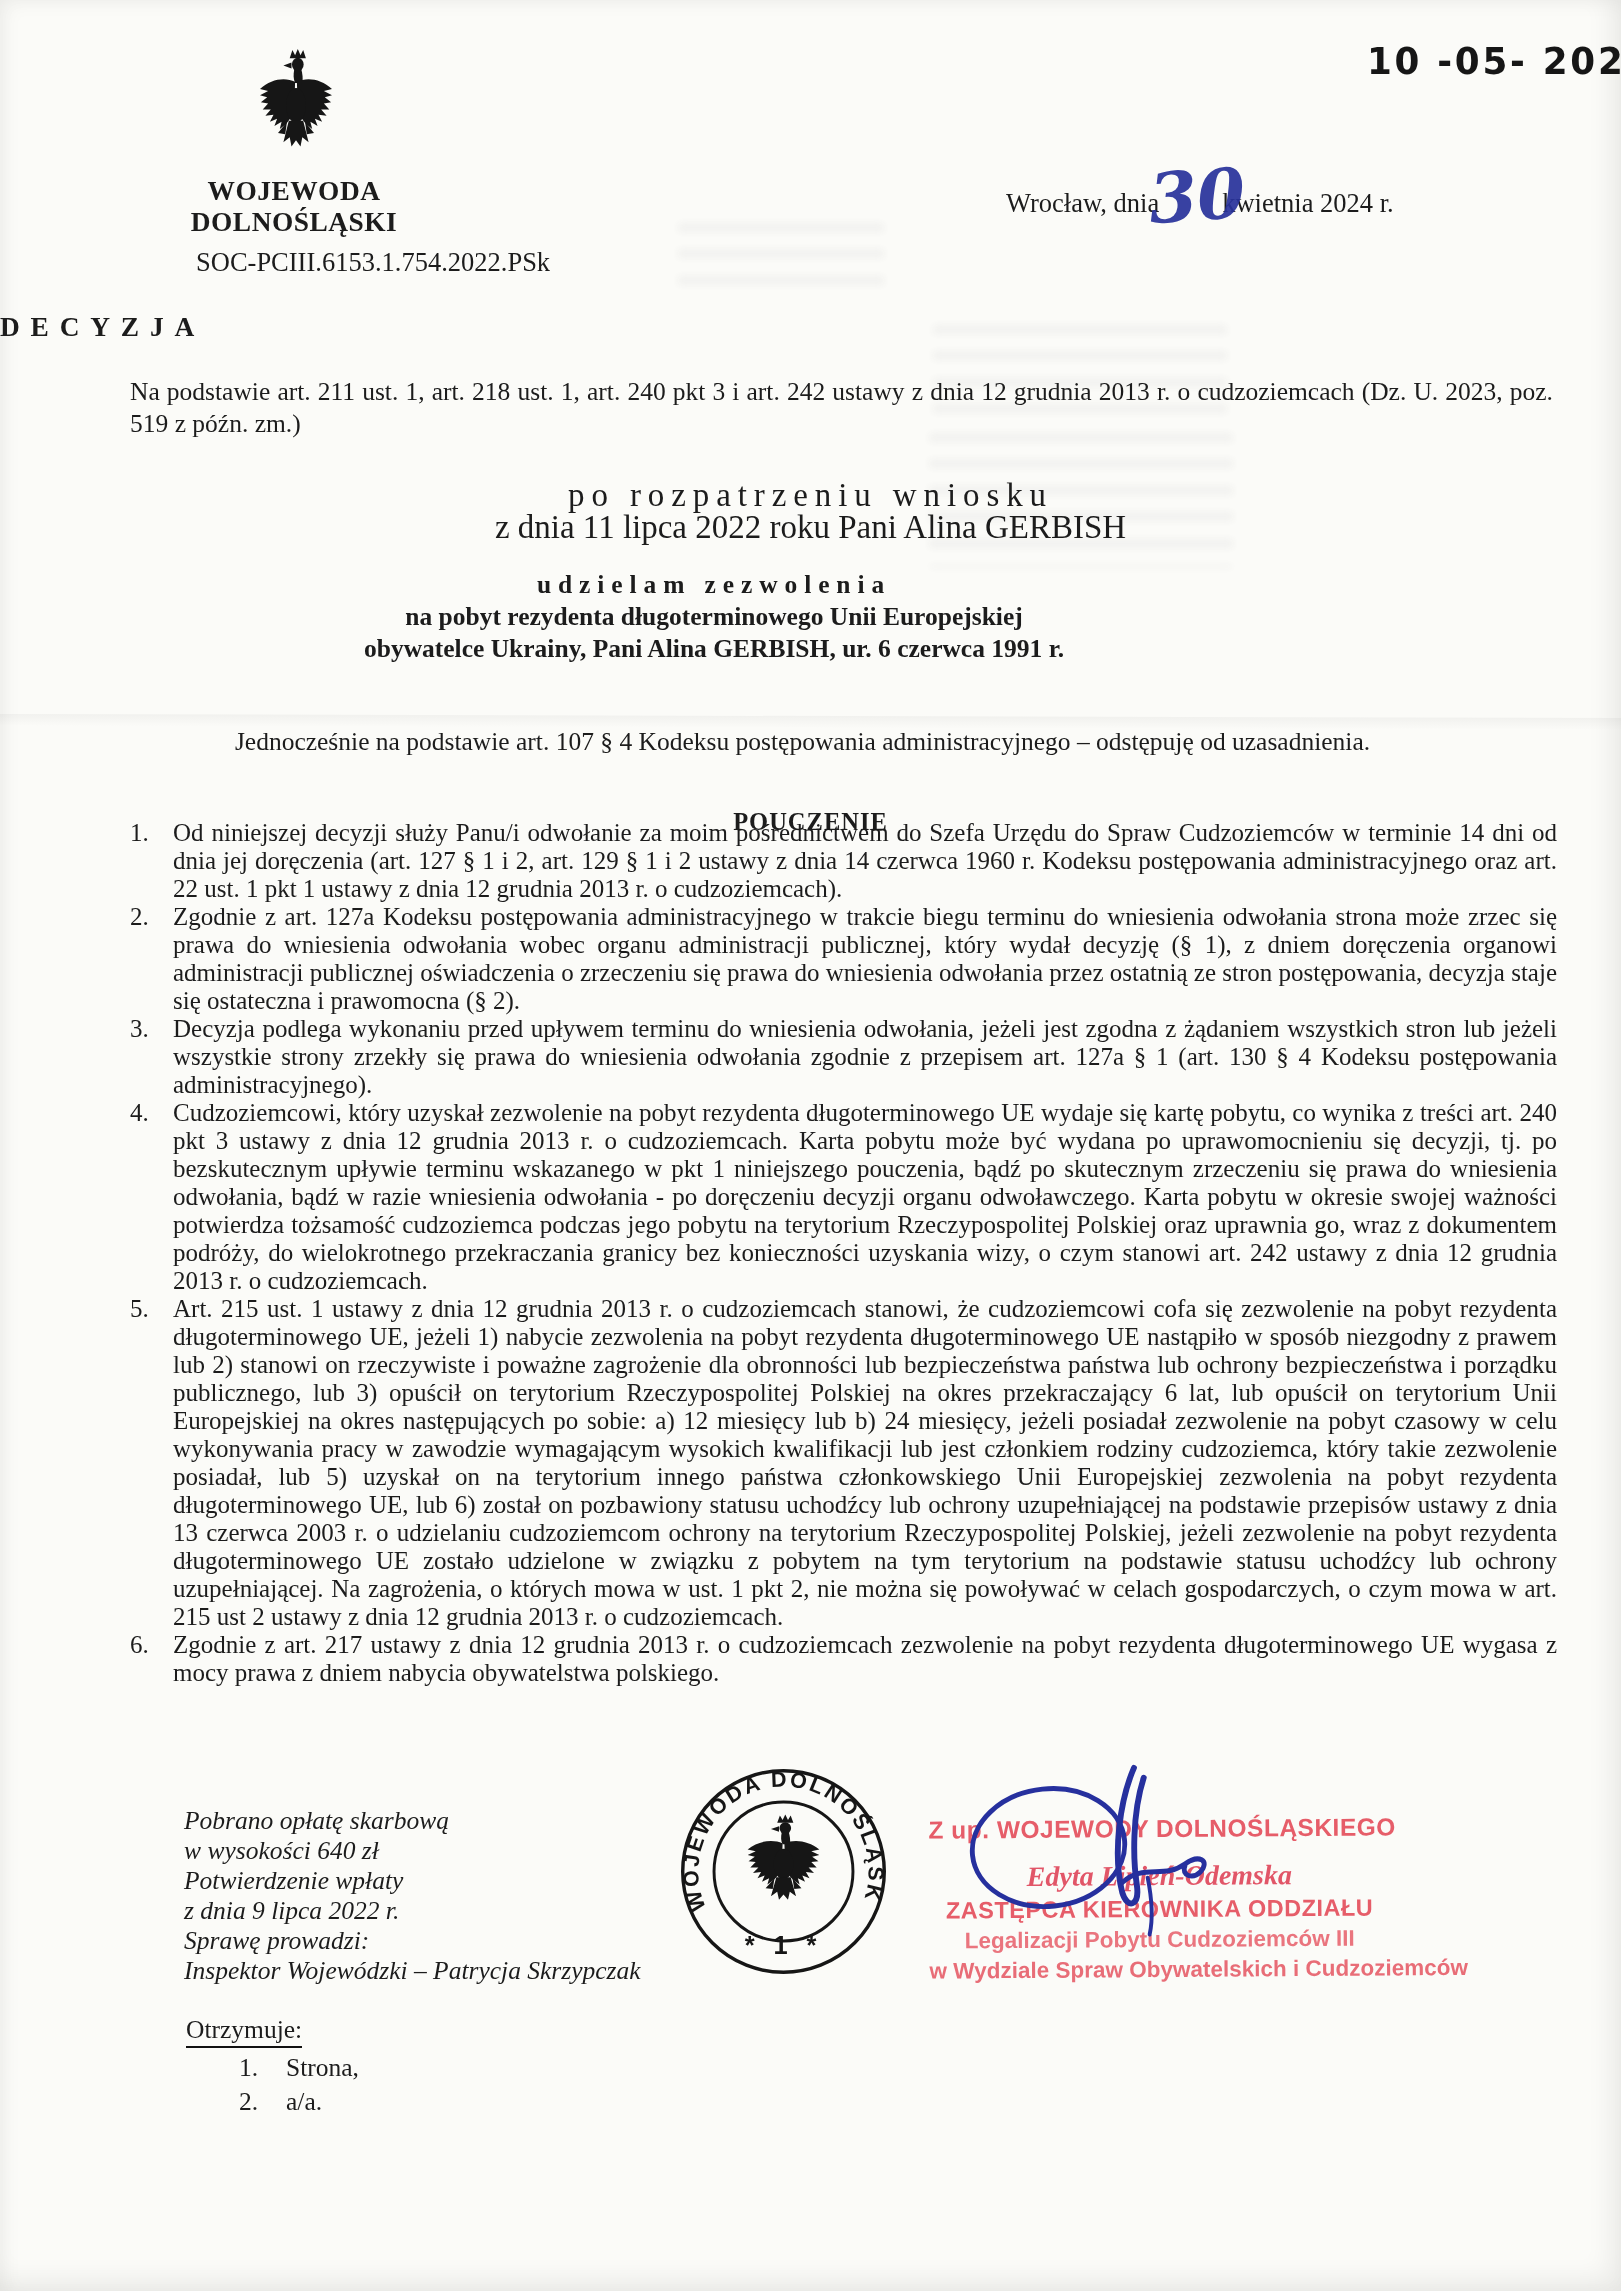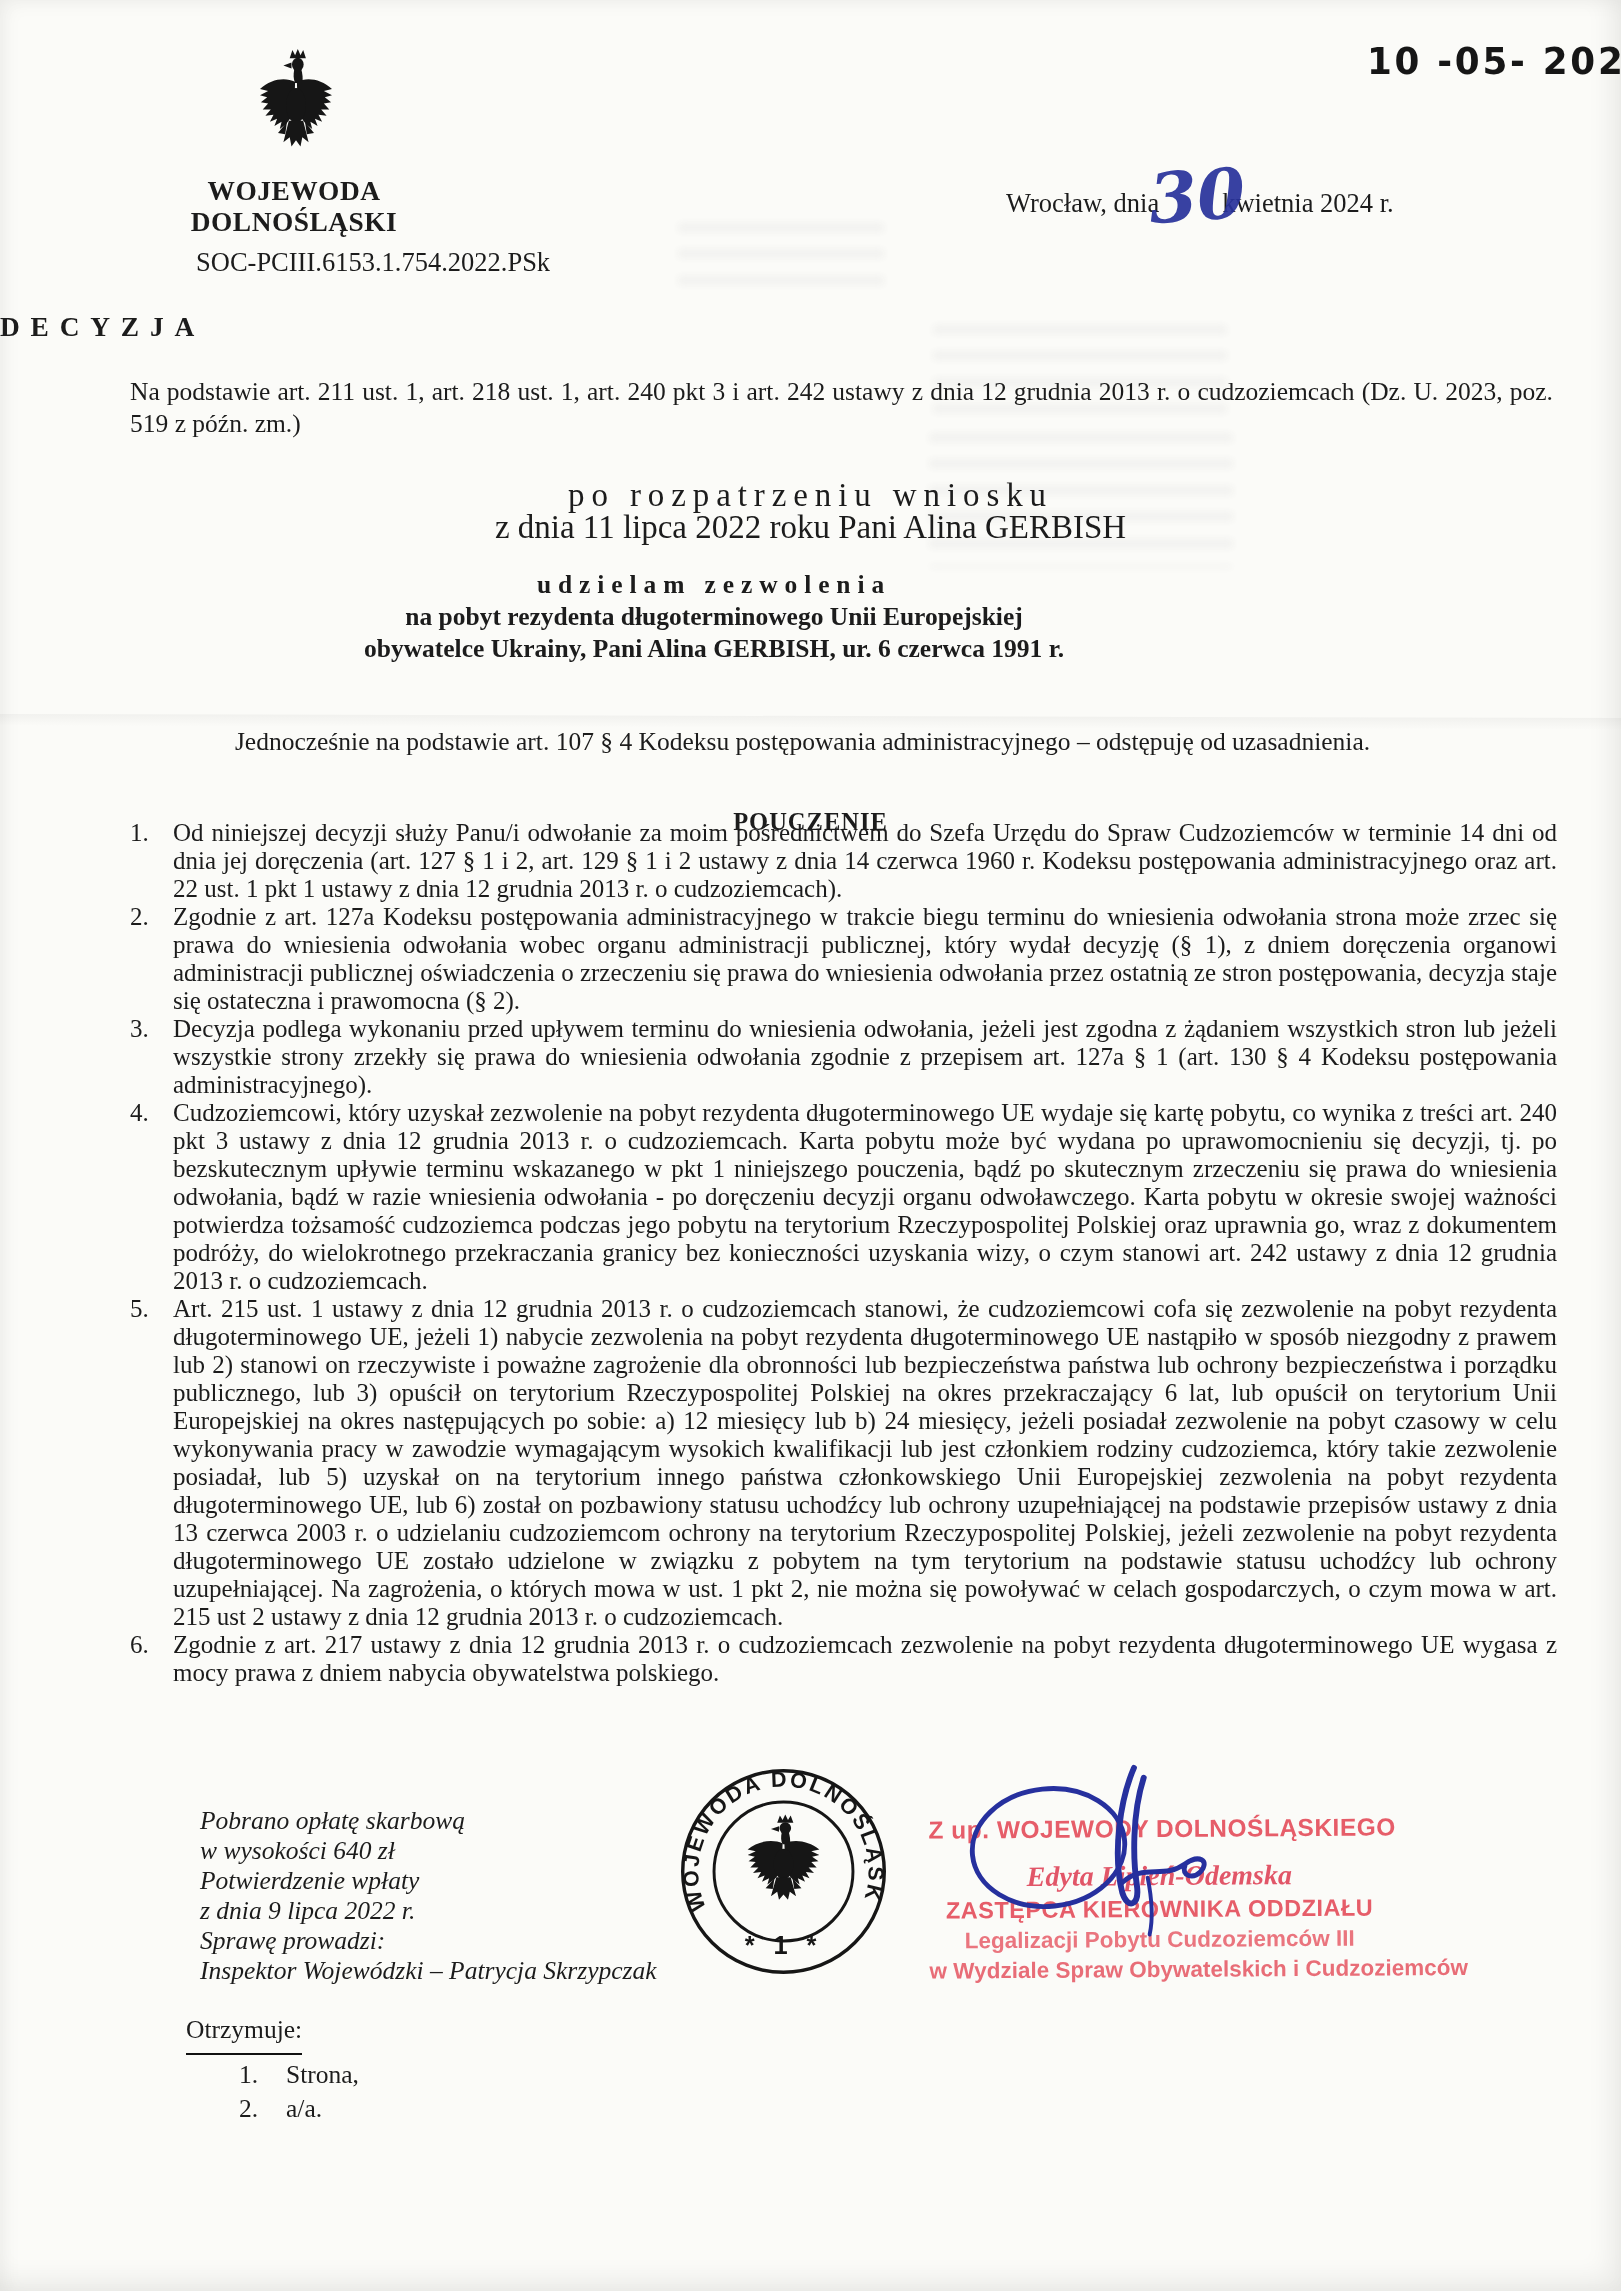--- a/index.html
+++ b/index.html
@@ -35,33 +35,33 @@
   .consideration .spaced{letter-spacing:6.9px;}
   .ruling{left:0;top:569px;width:1428px;text-align:center;font-size:25.5px;line-height:32px;font-weight:bold;}
   .ruling .spaced{letter-spacing:6.9px;}
   .waiver{left:80px;top:727px;width:1445px;text-align:center;font-size:25.5px;}
   .pouczenie-h{left:0;top:808px;width:1621px;text-align:center;font-weight:bold;font-size:24.5px;letter-spacing:1px;}
   ol.instructions{left:130px;top:819px;width:1427px;margin:0;padding:0;list-style:none;
     font-size:25px;line-height:28px;counter-reset:itm;}
   ol.instructions li{position:relative;padding-left:43px;text-align:justify;}
   ol.instructions li .num{position:absolute;left:0;top:0;}
   
-  .fee-note{left:184px;top:1806px;font-style:italic;font-size:25.5px;line-height:30px;margin-left:16px;}
+  .fee-note{left:184px;top:1806px;font-style:italic;font-size:25.5px;line-height:30px;}
   .seal-svg{left:670px;top:1758px;}
   .stamp-block{left:929px;top:1815px;width:461px;text-align:center;color:#e5525f;
     font-family:"Liberation Sans","DejaVu Sans",sans-serif;transform:rotate(-.4deg);opacity:.93;}
   .stamp-auth{font-size:24.5px;font-weight:bold;letter-spacing:0.5px;white-space:nowrap;}
   .stamp-name{font-family:"Liberation Serif",serif;font-style:italic;font-weight:bold;font-size:28px;margin-top:16.7px;color:#e04a5e;}
   .stamp-pos{font-size:23.5px;font-weight:bold;margin-top:3.9px;letter-spacing:0.5px;}
   .stamp-unit{font-size:22.5px;font-weight:bold;margin-top:4.9px;opacity:.85;}
   .stamp-dept{font-size:22.5px;font-weight:bold;margin-top:3.9px;opacity:.9;white-space:nowrap;}
   .ink-oval-svg{left:963px;top:1779px;}
   .signature-svg{left:1083px;top:1760px;}
   .distribution{left:186px;top:2015px;font-size:25.5px;}
-  .dist-heading{display:inline-block;border-bottom:2.5px solid #111;padding-bottom:8px;}
+  .dist-heading{display:inline-block;border-bottom:2.5px solid #111;padding-bottom:1px;}
   .dist-row{display:flex;margin-left:53px;margin-top:5.9px;line-height:28px;}
   .dist-row .num{width:47px;}
   svg .ink-stroke{fill:none;stroke:#26309e;stroke-linecap:round;stroke-linejoin:round;}
 </style>
 </head>
 <body>
 
 <svg width="0" height="0" style="position:absolute" aria-hidden="true">
   <symbol id="eagle" viewBox="0 0 100 120">
     <g fill="#161616">

